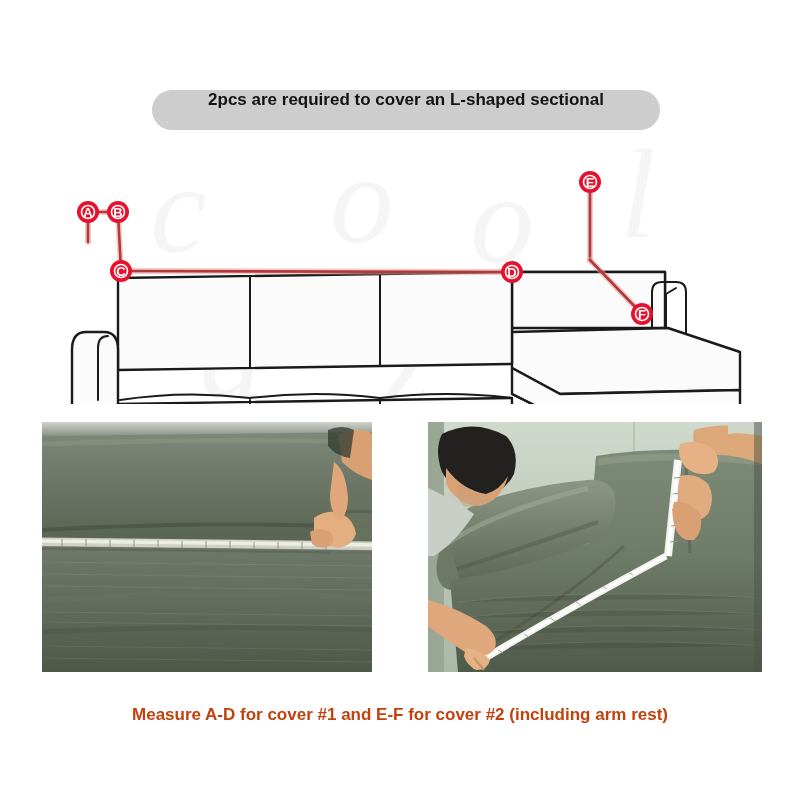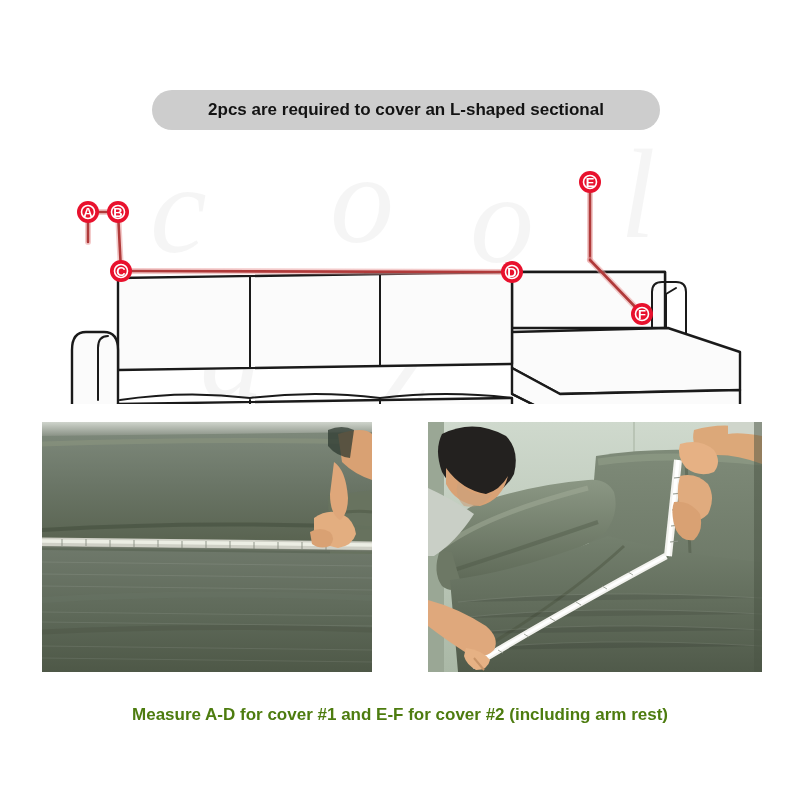--- a/index.html
+++ b/index.html
@@ -36,21 +36,20 @@
   }
 
   
   #subtitle-pill {
     position: absolute;
     left: 152px; top: 90px;
     width: 508px; height: 40px;
     background: #cdcdcd;
     border-radius: 20px;
     display: flex;
-    align-items: center;
     justify-content: center;
   }
   #subtitle-text {
     color: #131313;
     font-size: 17px;
     font-weight: bold;
     white-space: nowrap;
   }
 
   
@@ -70,21 +69,21 @@
   #photo-left  { left: 42px;  top: 422px; width: 330px; height: 250px; }
   #photo-right { left: 428px; top: 422px; width: 334px; height: 250px; }
   .photo svg { display: block; width: 100%; height: 100%; }
 
   
   #bottom-caption {
     position: absolute;
     left: 0; top: 705px;
     width: 800px;
     text-align: center;
-    color: #4d7c0f;
+    color: #c2410c;
     font-size: 17px;
     font-weight: bold;
     white-space: nowrap;
   }
 </style>
 </head>
 <body>
 
 <div id="page">
 

